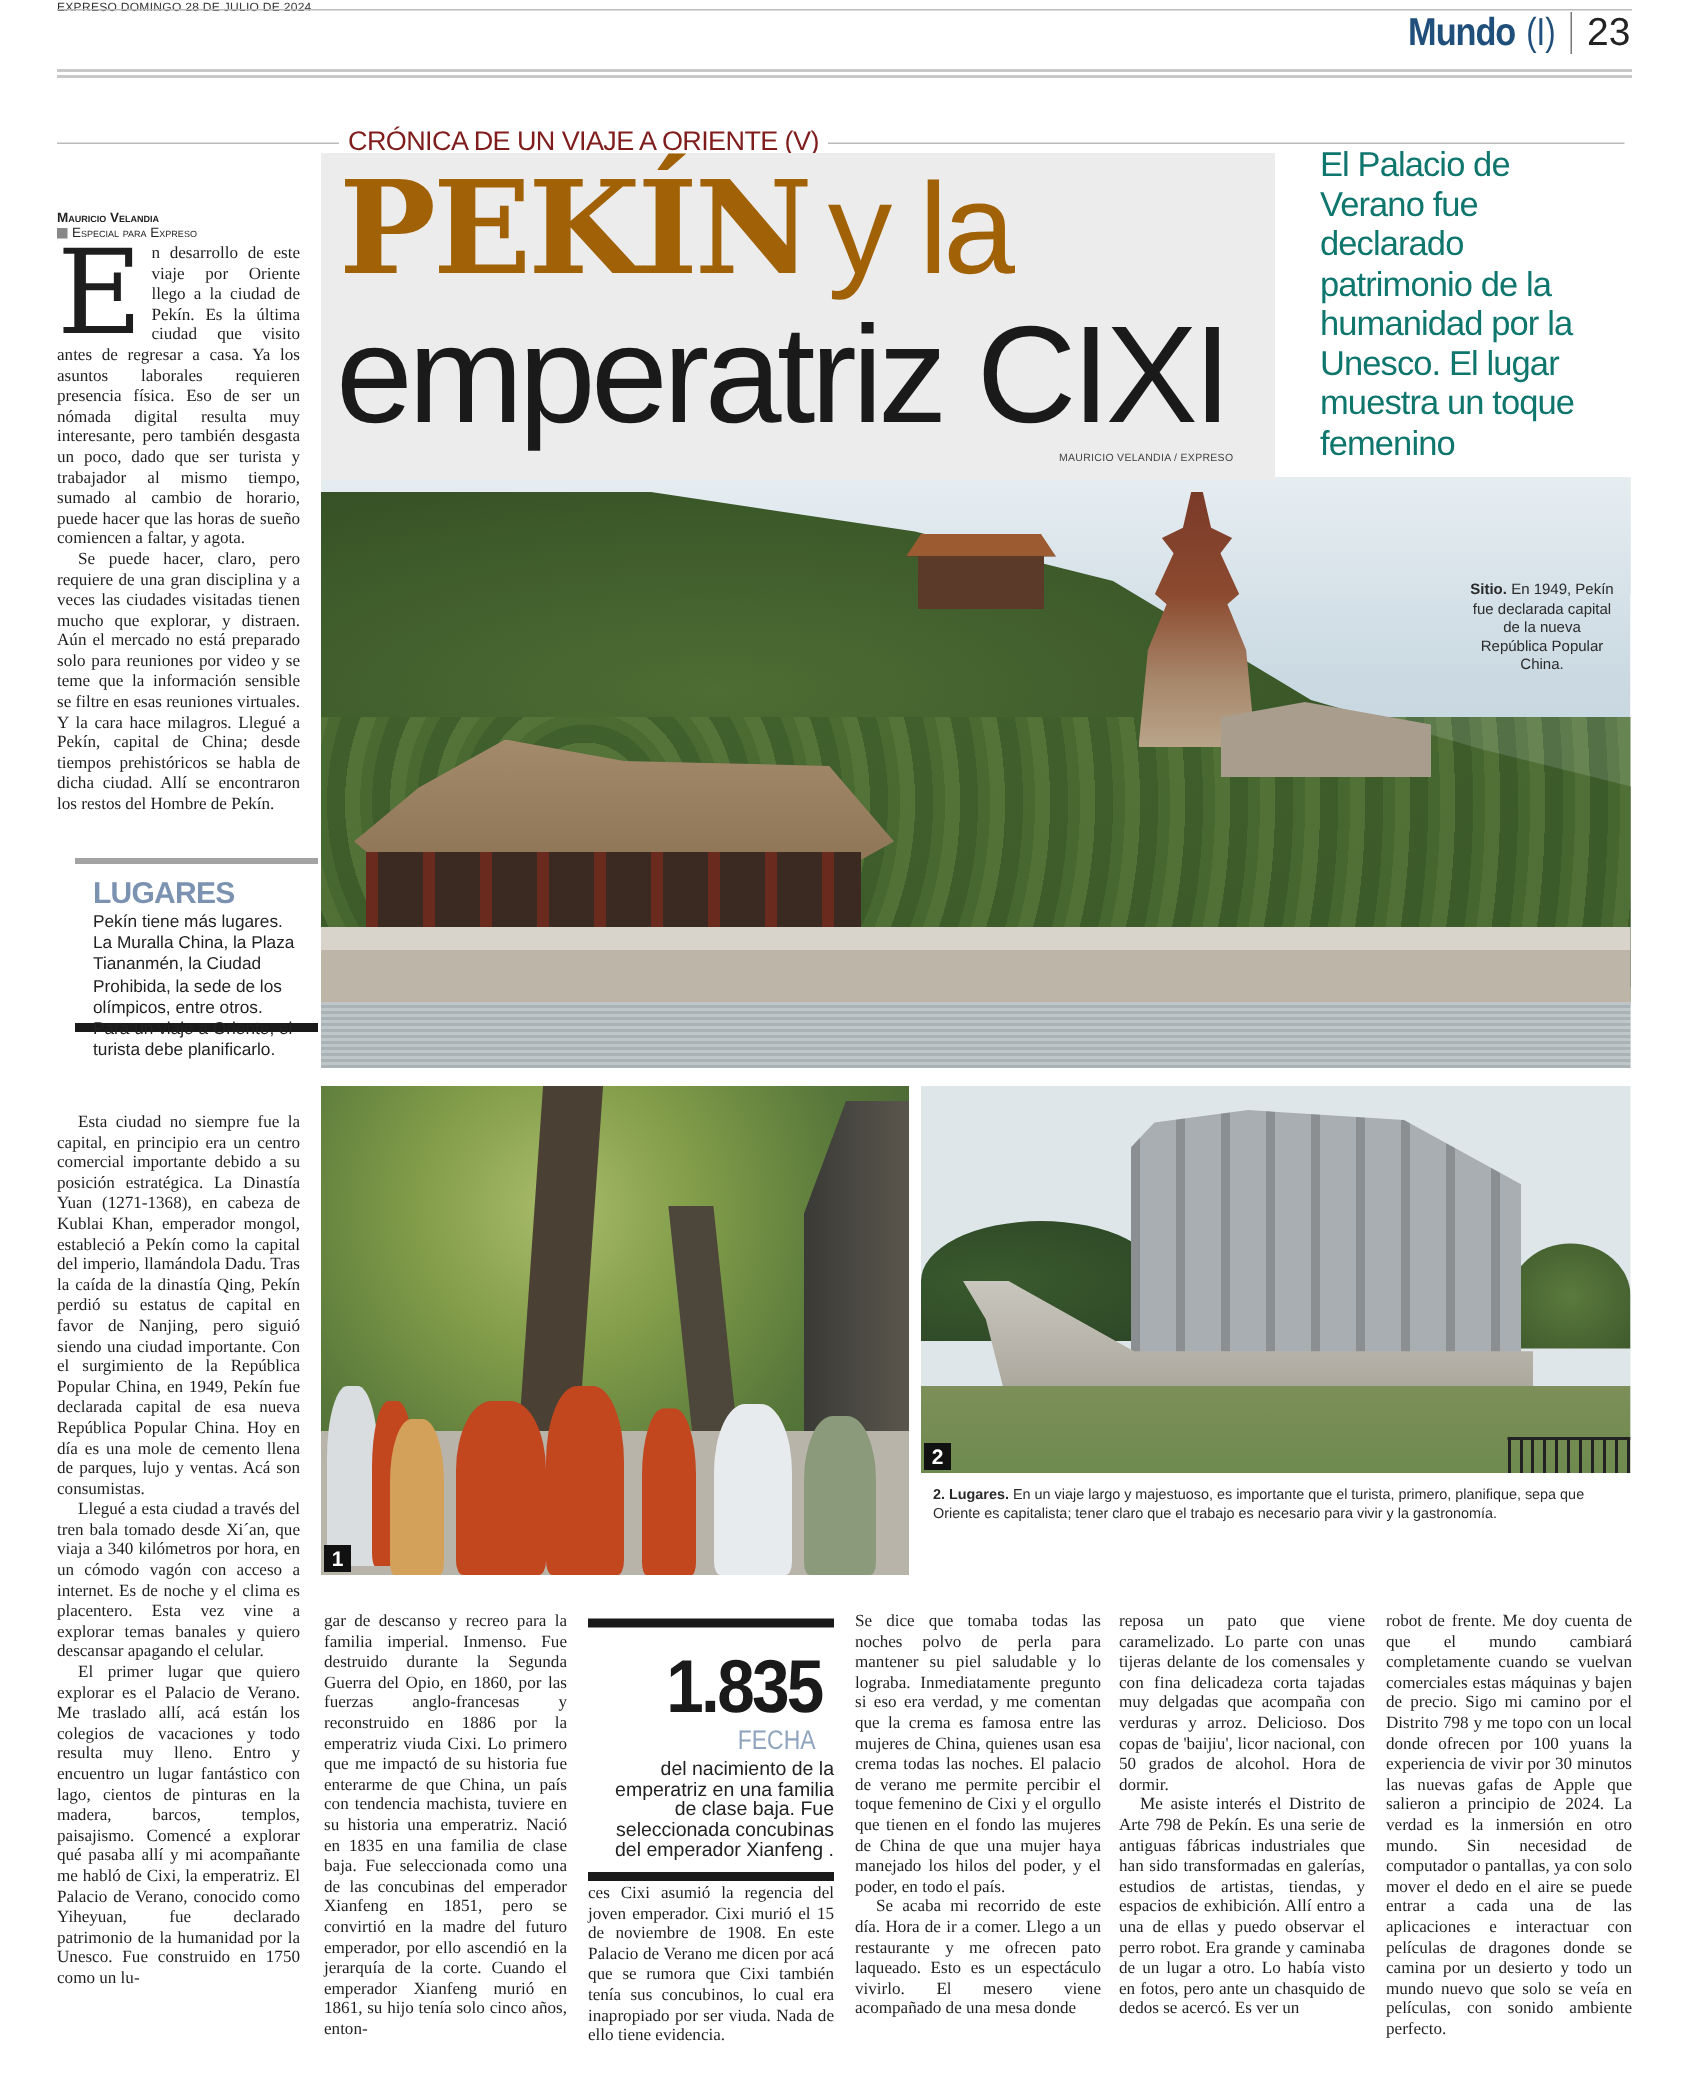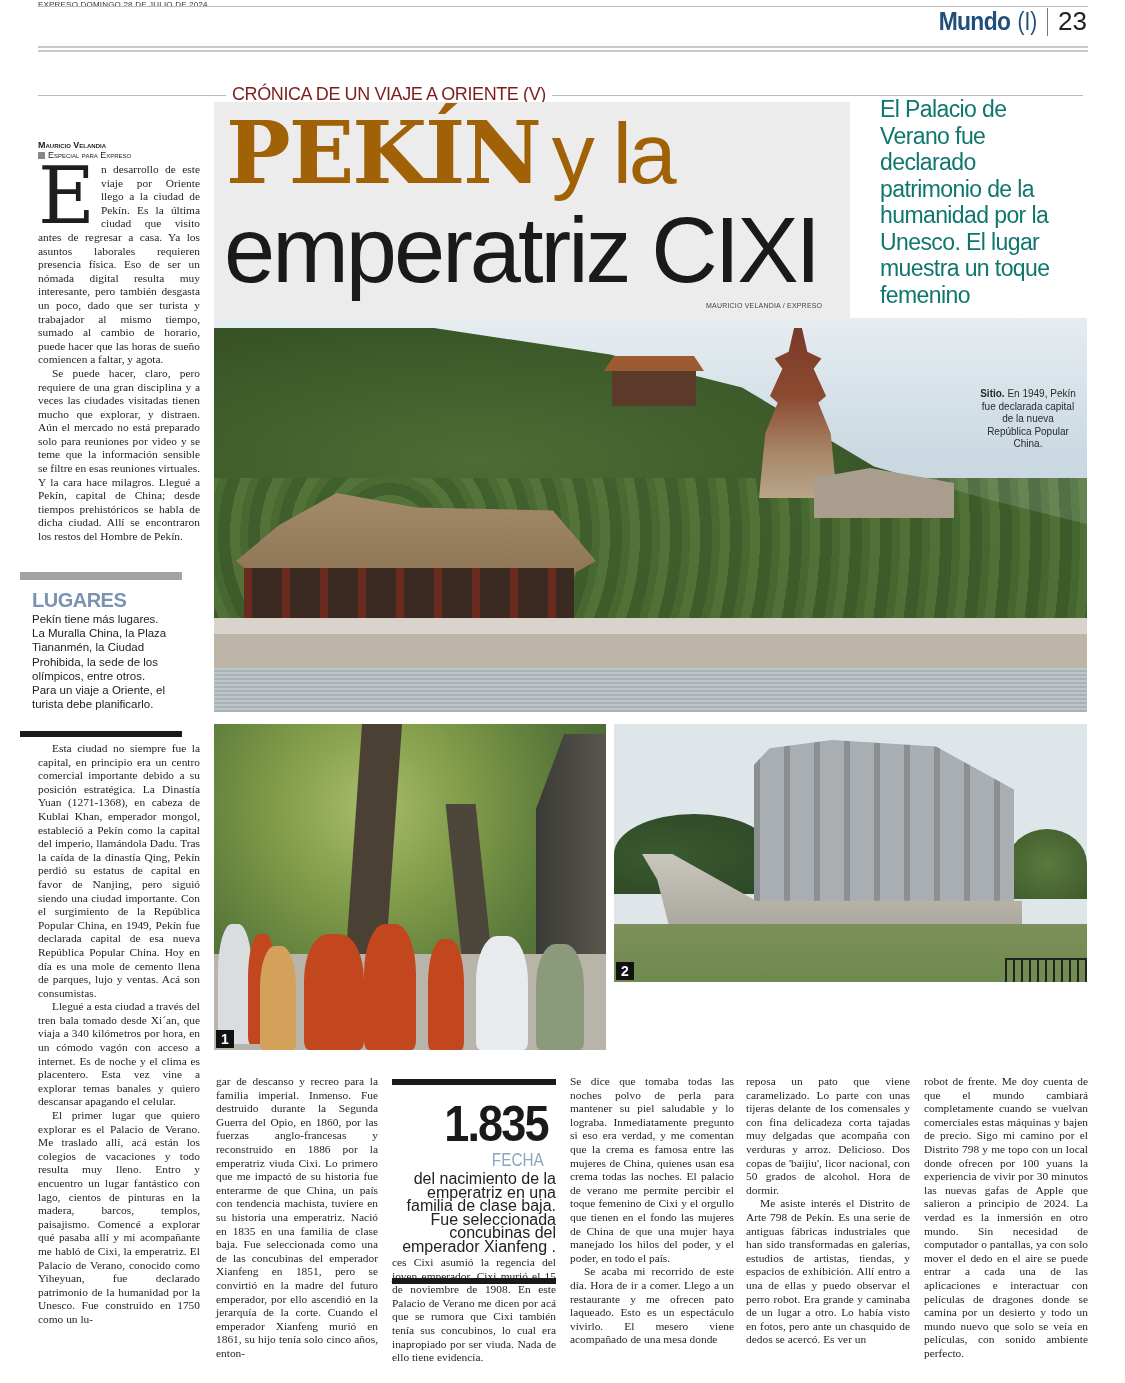--- a/index.html
+++ b/index.html
@@ -26,21 +26,21 @@
 
   .byline { position: absolute; left: 38px; top: 140px; font-family: "Liberation Sans", sans-serif; font-size: 9px; font-weight: 700; color: #222; font-variant: small-caps; }
   .byline2 { position: absolute; left: 38px; top: 150px; font-family: "Liberation Sans", sans-serif; font-size: 9px; color: #222; font-variant: small-caps; display: flex; align-items: center; gap: 3px; }
   .byline2 .sq { width: 7px; height: 7px; background: #888; display: inline-block; }
 
   .col { position: absolute; font-size: 11.4px; line-height: 13.6px; text-align: justify; hyphens: auto; color: #1e1e1e; }
   .col p { text-indent: 14px; }
   .col p.noindent { text-indent: 0; }
   .dropcap { float: left; font-size: 78px; line-height: 62px; margin: 2px 6px 0 0; font-family: "DejaVu Serif", serif; }
 
-  .sidebox { position: absolute; left: 20px; top: 572px; width: 162px; height: 165px; border-top: 8px solid #a3a3a3; border-bottom: 6px solid #1a1a1a; padding: 10px 10px 0 12px; font-family: "Liberation Sans", sans-serif; }
+  .sidebox { position: absolute; left: 50px; top: 572px; width: 162px; height: 116px; border-top: 4px solid #a3a3a3; border-bottom: 6px solid #1a1a1a; padding: 10px 10px 0 12px; font-family: "Liberation Sans", sans-serif; }
   .sidebox .title { font-size: 20px; font-weight: 700; color: #7b92b0; line-height: 1; letter-spacing: -0.5px; }
   .sidebox .body { font-size: 11.5px; line-height: 14.2px; color: #222; margin-top: 2px; }
 
   .photo { position: absolute; overflow: hidden; }
   .photo .num { position: absolute; left: 2px; bottom: 2px; width: 18px; height: 18px; background: #111; color: #fff; font-family: "Liberation Sans", sans-serif; font-weight: 700; font-size: 14px; display: flex; align-items: center; justify-content: center; }
 
   .p-main { left: 214px; top: 318px; width: 873px; height: 394px;
     background: linear-gradient(180deg, #dbe4ea 0%, #cfdbe3 20%, transparent 20%); }
   .p-main .sky { position: absolute; inset: 0; background: linear-gradient(180deg, #e6edf1 0%, #cad9e2 35%, #c4d4dc 60%); }
   .p-main .hill { position: absolute; left: 0; top: 10px; width: 880px; height: 330px; background: radial-gradient(ellipse at 30% 40%, #4d6d34 0%, #3d5a2a 40%, #2f4a22 70%); clip-path: polygon(0 0, 25% 0, 45% 8%, 60% 18%, 75% 42%, 88% 52%, 100% 60%, 100% 100%, 0 100%); }
@@ -74,21 +74,21 @@
   .p2 .water { position: absolute; left: 0; top: 200px; width: 100%; height: 58px; background: linear-gradient(180deg, #7d8f5a, #6e8a4e); }
   .p2 .fence { position: absolute; right: 0; bottom: 0; width: 82px; height: 24px; background: repeating-linear-gradient(90deg, #222 0 2px, transparent 2px 8px); border-top: 2px solid #222; }
 
   .cap-photos { position: absolute; left: 622px; top: 991px; width: 462px; font-family: "Liberation Sans", sans-serif; font-size: 9.6px; line-height: 12.6px; color: #2a2a2a; }
   .cap-photos b { font-weight: 700; }
 
   .factbox { position: absolute; left: 392px; top: 1079px; width: 164px; text-align: right; font-family: "Liberation Sans", sans-serif; }
   .factbox .bar { height: 6px; background: #1a1a1a; }
   .factbox .big { font-size: 50px; font-weight: 700; color: #1a1a1a; letter-spacing: -2px; line-height: 1; margin-top: 14px; transform: scaleX(0.9); }
   .factbox .label { font-size: 18px; color: #8fa4bd; line-height: 1; margin-top: 2px; transform: scaleX(0.85); }
-  .factbox .desc { font-size: 16px; line-height: 13.6px; color: #222; margin-top: 3px; padding-bottom: 24px; }
+  .factbox .desc { font-size: 13px; line-height: 13.6px; color: #222; margin-top: 3px; padding-bottom: 8px; }
 </style>
 </head>
 <body>
 
 <div class="folio">EXPRESO DOMINGO 28 DE JULIO DE 2024</div>
 <div class="folio-rule"></div>
 <div class="section">
   <span class="name">Mundo</span>
   <span class="vol">(I)</span>
   <span class="sep"></span>
@@ -163,20 +163,21 @@
   <div class="trees"></div>
   <div class="trees2"></div>
   <div class="pav"></div>
   <div class="hull"></div>
   <div class="water"></div>
   <div class="fence"></div>
   <div class="num">2</div>
 </div>
 
 <div class="cap-photos">
+  <div><b>2. Lugares.</b><span> En un viaje largo y majestuoso, es importante que el turista, primero, planifique, sepa que Oriente es capitalista; tener claro que el trabajo es necesario para vivir y la gastronomía.</span></div>
 </div>
 
 <div class="col" style="left:216px; top:1075px; width:162px;">
   <p class="noindent">gar de descanso y recreo para la familia imperial. Inmenso. Fue destruido durante la Segunda Guerra del Opio, en 1860, por las fuerzas anglo-francesas y reconstruido en 1886 por la emperatriz viuda Cixi. Lo primero que me impactó de su historia fue enterarme de que China, un país con tendencia machista, tuviere en su historia una emperatriz. Nació en 1835 en una familia de clase baja. Fue seleccionada como una de las concubinas del emperador Xianfeng en 1851, pero se convirtió en la madre del futuro emperador, por ello ascendió en la jerarquía de la corte. Cuando el emperador Xianfeng murió en 1861, su hijo tenía solo cinco años, enton-</p>
 </div>
 
 <div class="factbox">
   <div class="bar"></div>
   <div class="big">1.835</div>
   <div class="label">FECHA</div>

